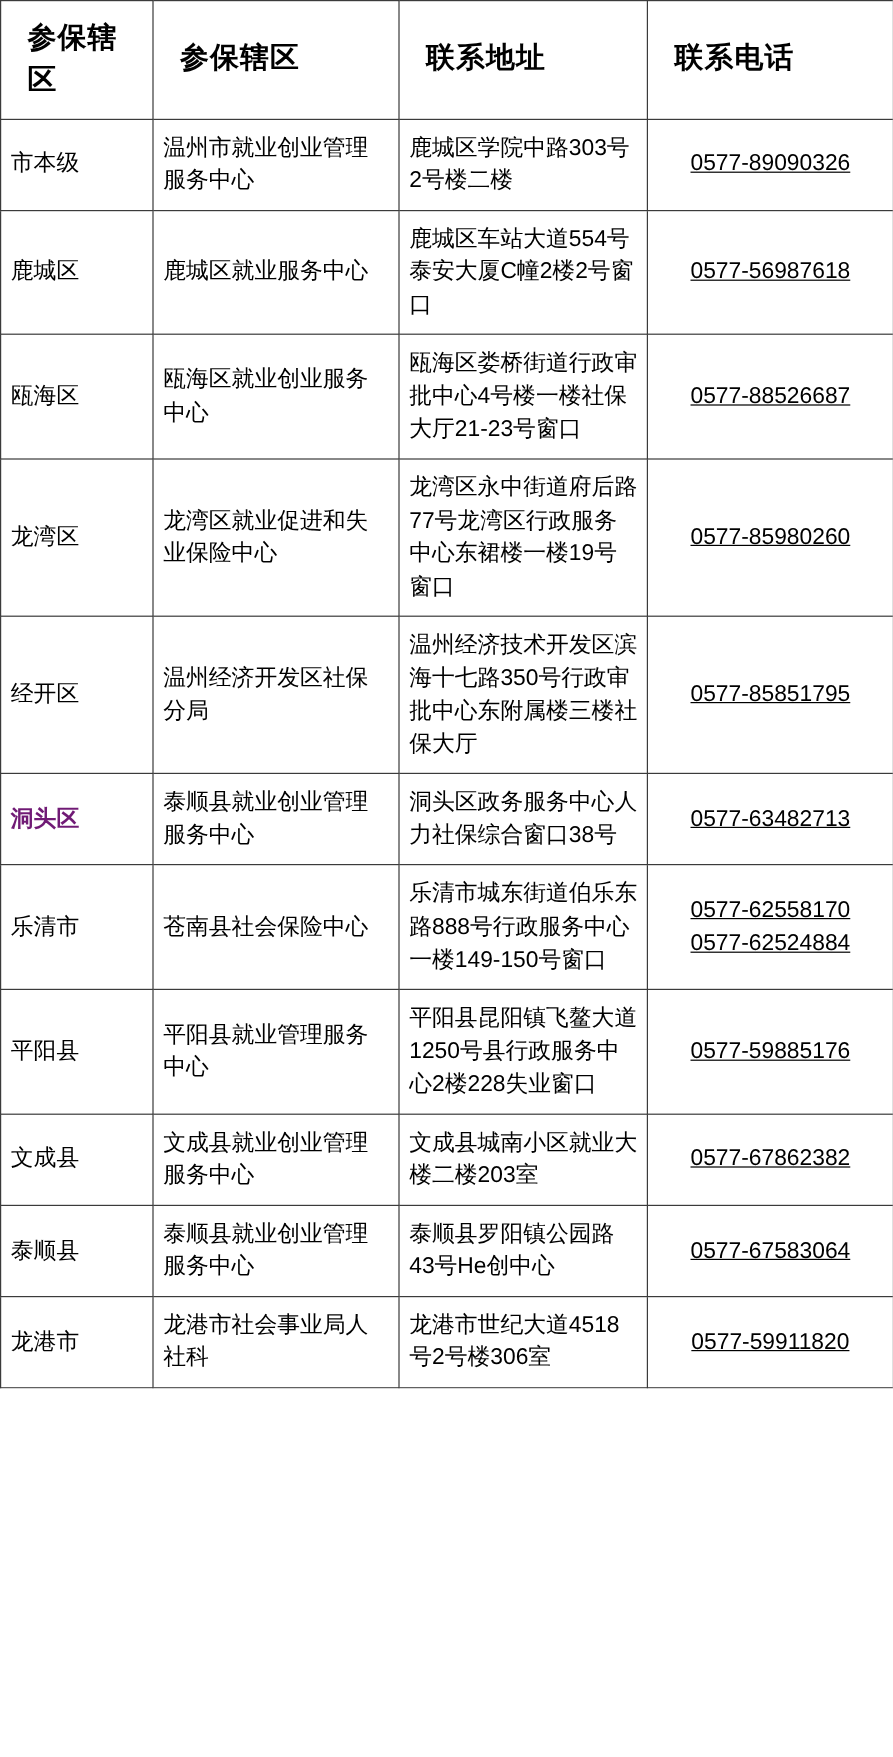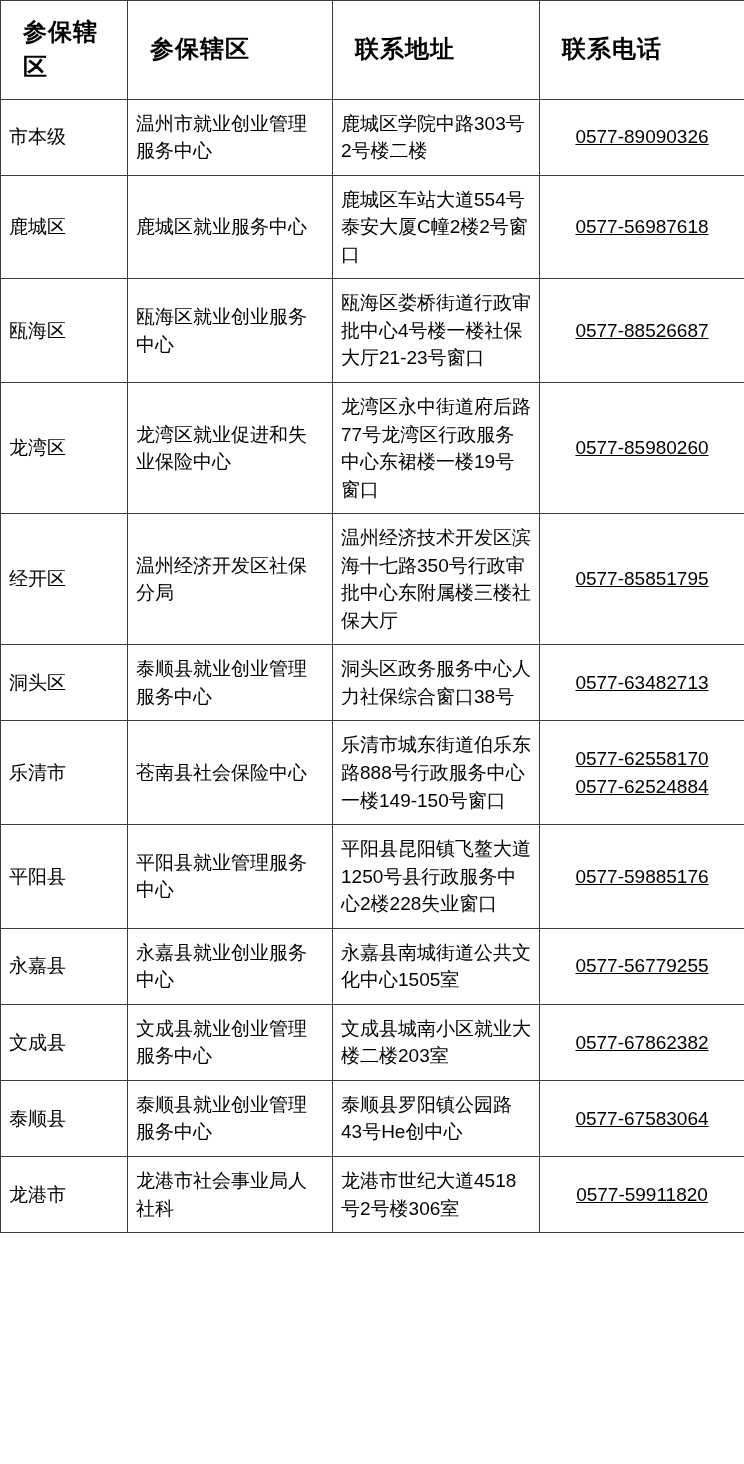--- a/index.html
+++ b/index.html
@@ -48,22 +48,22 @@
   }
   td.col-phone {
     text-align: center;
     white-space: nowrap;
   }
   td.col-phone .phone-line {
     display: block;
     text-decoration: underline;
   }
   .highlight {
-    color: #000000;
-    font-weight: normal;
+    color: #701a75;
+    font-weight: bold;
   }
 </style>
 </head>
 <body>
 
 <table class="contact-table">
   <colgroup>
     <col class="c0">
       <col class="c1">
       <col class="c2">
@@ -137,28 +137,20 @@
       </tr>
       <tr>
         <td class="col-district">平阳县</td>
         <td class="col-agency">平阳县就业管理服务中心</td>
         <td class="col-address">平阳县昆阳镇飞鳌大道1250号县行政服务中心2楼228失业窗口</td>
         <td class="col-phone">
           <span class="phone-line">0577-59885176</span>
         </td>
       </tr>
       <tr>
-        <td class="col-district">永嘉县</td>
-        <td class="col-agency">永嘉县就业创业服务中心</td>
-        <td class="col-address">永嘉县南城街道公共文化中心1505室</td>
-        <td class="col-phone">
-          <span class="phone-line">0577-56779255</span>
-        </td>
-      </tr>
-      <tr>
         <td class="col-district">文成县</td>
         <td class="col-agency">文成县就业创业管理服务中心</td>
         <td class="col-address">文成县城南小区就业大楼二楼203室</td>
         <td class="col-phone">
           <span class="phone-line">0577-67862382</span>
         </td>
       </tr>
       <tr>
         <td class="col-district">泰顺县</td>
         <td class="col-agency">泰顺县就业创业管理服务中心</td>

